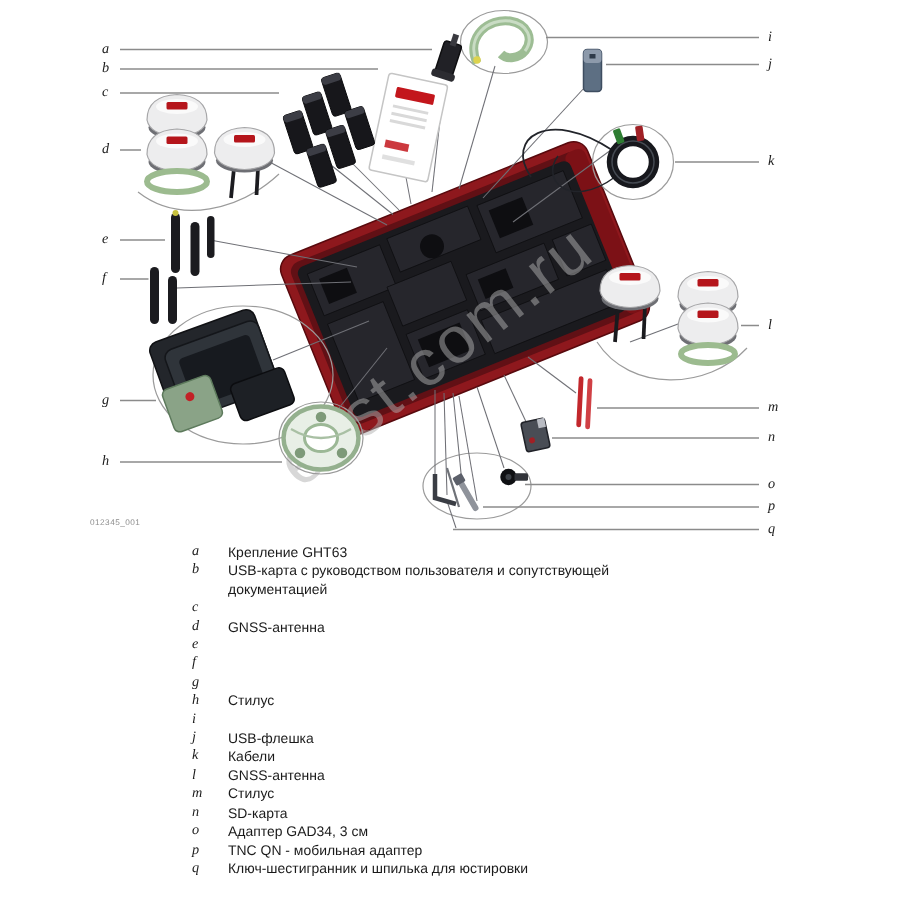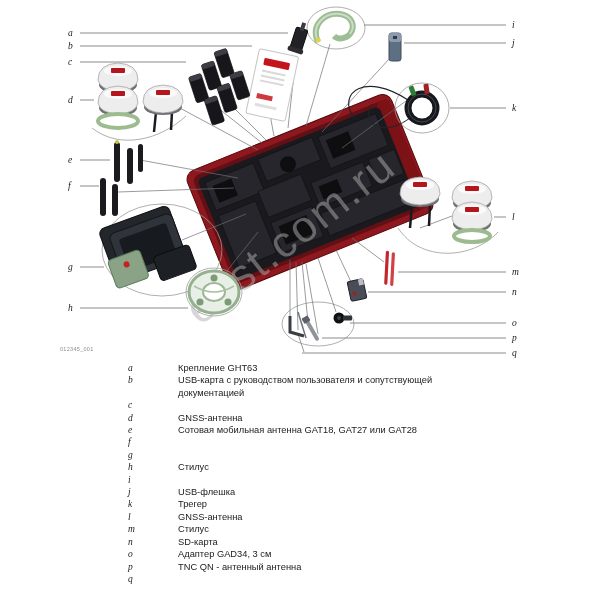--- a/index.html
+++ b/index.html
@@ -8,21 +8,21 @@
   .diagram{position:absolute;left:0;top:0;width:600px;height:358px;}
   .diagram svg{position:absolute;left:0;top:0;}
   .callout-letter{position:absolute;width:14px;font:italic 9.5px "Liberation Serif",serif;
         color:#1a1a1a;line-height:10px;}
   .figure-id{position:absolute;left:60px;top:346px;font-size:5.5px;color:#8d8d8d;
         letter-spacing:.3px;}
   .legend{position:absolute;left:128px;top:362px;width:420px;}
   .legend-row{display:flex;align-items:flex-start;}
   .legend-key{flex:0 0 24px;font:italic 9.5px "Liberation Serif",serif;color:#1a1a1a;
         line-height:12.4px;}
-  .legend-text{font-size:9.3px;color:#1a1a1a;line-height:12.4px;max-width:320px;margin-left:26px;}
+  .legend-text{font-size:9.3px;color:#1a1a1a;line-height:12.4px;max-width:320px;}
 </style>
 </head>
 <body>
 
 <div class="page">
   <div class="diagram">
     <svg width="600" height="358" viewBox="0 0 600 358">
       <defs>
         <g id="ant">
           <ellipse cx="0" cy="7" rx="19" ry="8" fill="#6e6f74"></ellipse>
@@ -271,60 +271,60 @@
       </div>
       <div class="legend-row">
         <span class="legend-key">c</span>
       </div>
       <div class="legend-row">
         <span class="legend-key">d</span>
         <span class="legend-text">GNSS-антенна</span>
       </div>
       <div class="legend-row">
         <span class="legend-key">e</span>
-        <span class="legend-text">Сотовая мобильная антенна GAT18, GAT27 или GAT28</span>
       </div>
       <div class="legend-row">
         <span class="legend-key">f</span>
       </div>
       <div class="legend-row">
         <span class="legend-key">g</span>
       </div>
       <div class="legend-row">
         <span class="legend-key">h</span>
         <span class="legend-text">Стилус</span>
       </div>
       <div class="legend-row">
         <span class="legend-key">i</span>
       </div>
       <div class="legend-row">
         <span class="legend-key">j</span>
         <span class="legend-text">USB-флешка</span>
       </div>
       <div class="legend-row">
         <span class="legend-key">k</span>
-        <span class="legend-text">Трегер</span>
+        <span class="legend-text">Кабели</span>
       </div>
       <div class="legend-row">
         <span class="legend-key">l</span>
         <span class="legend-text">GNSS-антенна</span>
       </div>
       <div class="legend-row">
         <span class="legend-key">m</span>
         <span class="legend-text">Стилус</span>
       </div>
       <div class="legend-row">
         <span class="legend-key">n</span>
         <span class="legend-text">SD-карта</span>
       </div>
       <div class="legend-row">
         <span class="legend-key">o</span>
         <span class="legend-text">Адаптер GAD34, 3 см</span>
       </div>
       <div class="legend-row">
         <span class="legend-key">p</span>
-        <span class="legend-text">TNC QN - антенный антенна</span>
+        <span class="legend-text">TNC QN - мобильная адаптер</span>
       </div>
       <div class="legend-row">
         <span class="legend-key">q</span>
+        <span class="legend-text">Ключ-шестигранник и шпилька для юстировки</span>
       </div>
     </div>
 </div>
 
 </body></html>

